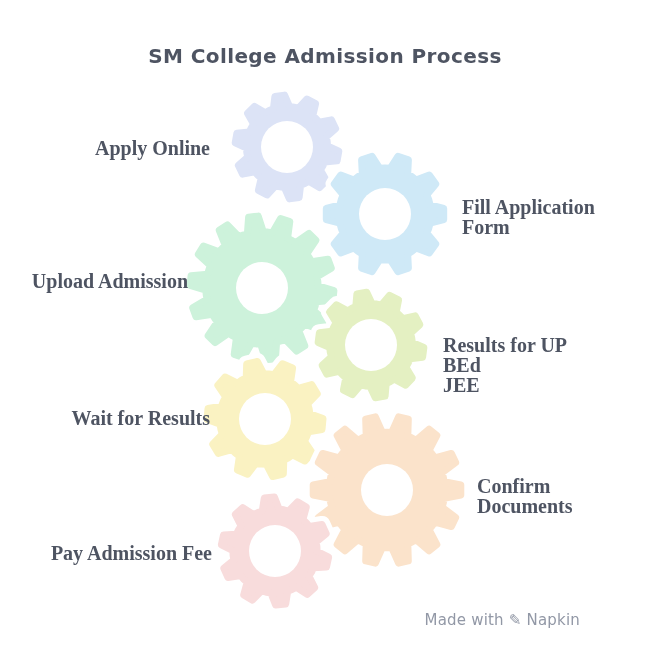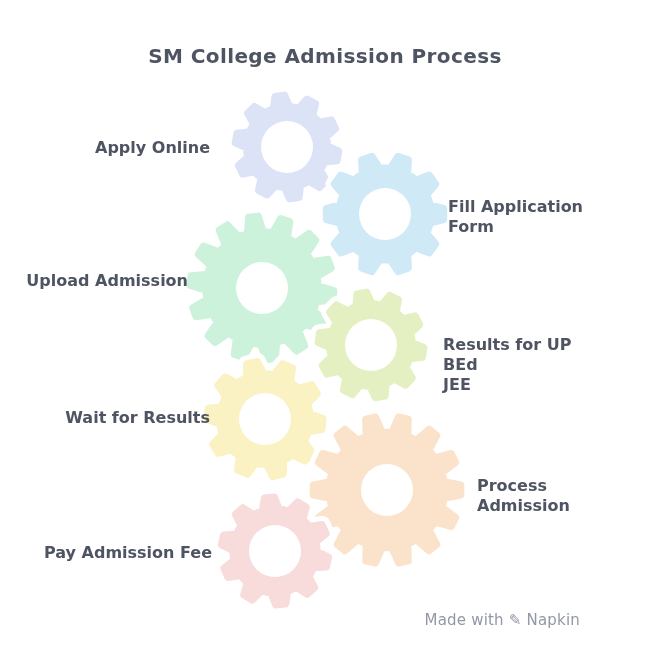--- a/index.html
+++ b/index.html
@@ -15,25 +15,26 @@
     position:absolute;
     left:0;top:44px;width:650px;
     text-align:center;
     font-size:20px;
     font-weight:bold;
     letter-spacing:0.4px;
     color:#4e5462;
   }
   .step-label{
     position:absolute;
-    font-size:16px;
+    font-size:20px;
     font-weight:bold;
     color:#4e5462;
     line-height:20px;
     white-space:pre-line;
+    font-family:Liberation Serif, serif;
   }
   .step-label.left{text-align:right;transform:translateX(-100%);}
   .step-label.right{text-align:left;}
   .watermark{
     position:absolute;
     right:18px;bottom:18px;
     font-size:15px;
     color:#9298a6;
     letter-spacing:0.2px;
   }
@@ -75,23 +76,23 @@
       </g>
       <g>
         <path d="M317.1 551.4L328.6 557.2L326.5 567.1L313.6 567.8L311.5 572.1L308.9 576.0L314.7 587.6L307.2 594.4L296.4 587.3L292.1 589.5L287.7 591.2L285.7 603.9L275.6 605.0L270.9 592.9L266.2 592.2L261.6 590.9L252.5 600.1L243.7 595.0L247.1 582.5L243.7 579.2L240.7 575.5L228.0 577.5L223.8 568.2L233.9 560.1L233.1 555.4L232.9 550.6L221.4 544.8L223.5 534.9L236.4 534.2L238.5 529.9L241.1 526.0L235.3 514.4L242.8 507.6L253.6 514.7L257.9 512.5L262.3 510.8L264.3 498.1L274.4 497.0L279.1 509.1L283.8 509.8L288.4 511.1L297.5 501.9L306.3 507.0L302.9 519.5L306.3 522.8L309.3 526.5L322.0 524.5L326.2 533.8L316.1 541.9L316.9 546.6Z" fill="#ffffff" stroke="#ffffff" stroke-width="17" stroke-linejoin="round"></path>
         <path d="M317.1 551.4L328.6 557.2L326.5 567.1L313.6 567.8L311.5 572.1L308.9 576.0L314.7 587.6L307.2 594.4L296.4 587.3L292.1 589.5L287.7 591.2L285.7 603.9L275.6 605.0L270.9 592.9L266.2 592.2L261.6 590.9L252.5 600.1L243.7 595.0L247.1 582.5L243.7 579.2L240.7 575.5L228.0 577.5L223.8 568.2L233.9 560.1L233.1 555.4L232.9 550.6L221.4 544.8L223.5 534.9L236.4 534.2L238.5 529.9L241.1 526.0L235.3 514.4L242.8 507.6L253.6 514.7L257.9 512.5L262.3 510.8L264.3 498.1L274.4 497.0L279.1 509.1L283.8 509.8L288.4 511.1L297.5 501.9L306.3 507.0L302.9 519.5L306.3 522.8L309.3 526.5L322.0 524.5L326.2 533.8L316.1 541.9L316.9 546.6Z" fill="#f8dcdc" stroke="#f8dcdc" stroke-width="7" stroke-linejoin="round"></path>
         <circle cx="275" cy="551" r="26" fill="#ffffff"></circle>
       </g>
     </svg>
   <div class="diagram-title">SM College Admission Process</div>
   <div id="labels">
       <div class="step-label left" style="left: 210px; top: 138px;">Apply Online</div>
-      <div class="step-label right" style="left: 448px; top: 197px;">Fill Application
+      <div class="step-label right" style="left: 462px; top: 197px;">Fill Application
 Form</div>
       <div class="step-label left" style="left: 188px; top: 271px;">Upload Admission</div>
       <div class="step-label right" style="left: 443px; top: 335px;">Results for UP BEd
 JEE</div>
       <div class="step-label left" style="left: 210px; top: 408px;">Wait for Results</div>
-      <div class="step-label right" style="left: 477px; top: 476px;">Process Admission</div>
+      <div class="step-label right" style="left: 477px; top: 476px;">Confirm Documents</div>
       <div class="step-label left" style="left: 212px; top: 543px;">Pay Admission Fee</div>
     </div>
   <div class="watermark">Made with ✎ Napkin</div>
 </div>
 
 </body></html>

